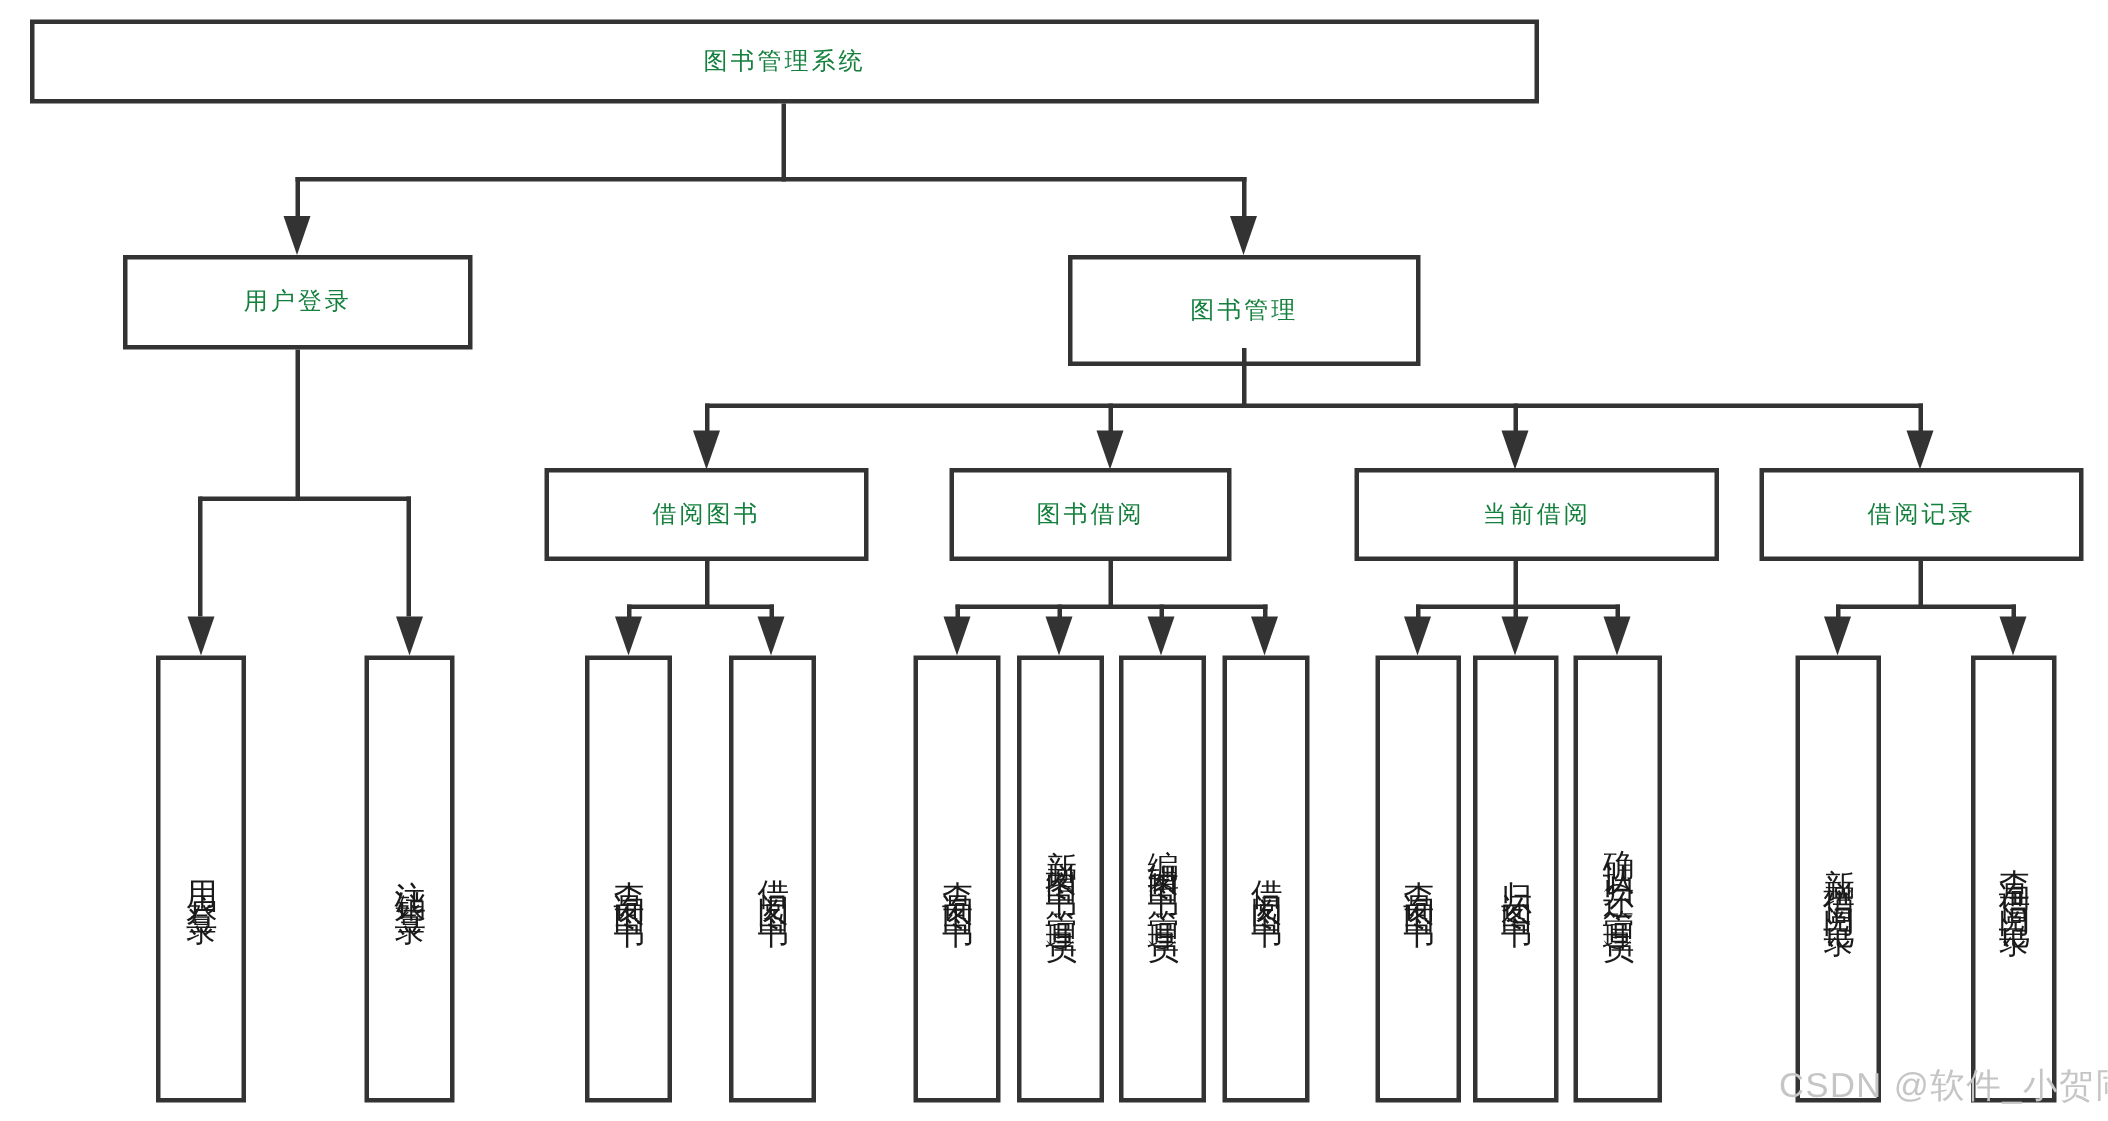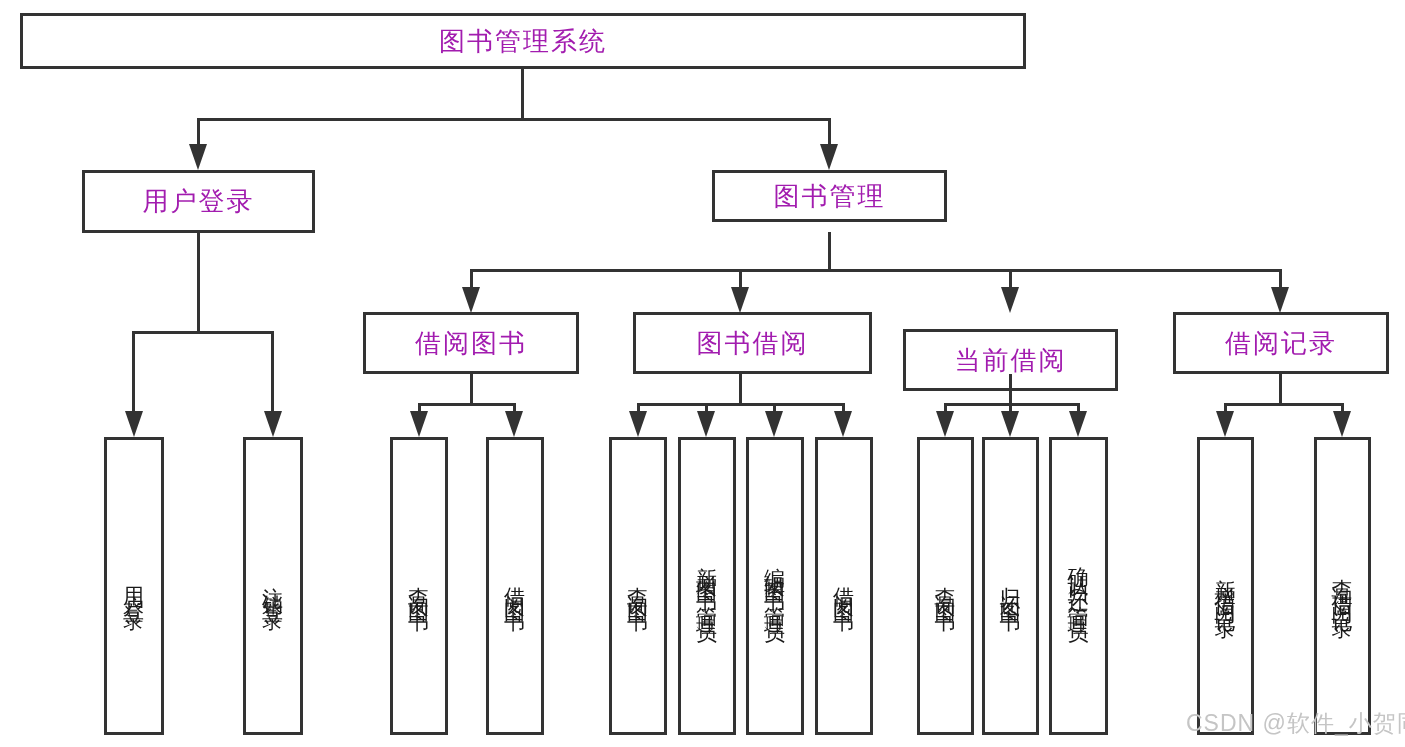--- a/index.html
+++ b/index.html
@@ -4,21 +4,21 @@
 <style>
   html,body{margin:0;padding:0;}
   body{
     width:1405px;height:747px;position:relative;background:#ffffff;
     font-family:"Liberation Sans","DejaVu Sans",sans-serif;
     overflow:hidden;
   }
   .box{
     position:absolute;box-sizing:border-box;border:3px solid #333333;background:#ffffff;
     display:flex;align-items:center;justify-content:center;
-    font-size:26px;color:#a21caf;letter-spacing:2px;white-space:nowrap;
+    font-size:16px;color:#15803d;letter-spacing:2px;white-space:nowrap;
   }
   .vbox{
     position:absolute;box-sizing:border-box;border:3px solid #333333;background:#ffffff;
     display:flex;align-items:center;justify-content:center;
   }
   .vtext{
     writing-mode:vertical-rl;text-orientation:mixed;
     font-size:21px;color:#1a1a1a;letter-spacing:8px;line-height:1;
   }
   .vline{position:absolute;width:3px;background:#333333;}
@@ -36,31 +36,31 @@
 </head>
 <body>
 
 <div class="box" style="left:20px;top:13px;width:1006px;height:56px">
   <span>图书管理系统</span>
 </div>
 
 <div class="box" style="left:82px;top:170px;width:233px;height:63px">
   <span>用户登录</span>
 </div>
-<div class="box" style="left:712px;top:170px;width:235px;height:52px">
+<div class="box" style="left:712px;top:170px;width:235px;height:74px">
   <span>图书管理</span>
 </div>
 
 <div class="box" style="left:363px;top:312px;width:216px;height:62px">
   <span>借阅图书</span>
 </div>
-<div class="box" style="left:633px;top:312px;width:239px;height:62px">
+<div class="box" style="left:633px;top:312px;width:188px;height:62px">
   <span>图书借阅</span>
 </div>
-<div class="box" style="left:903px;top:329px;width:215px;height:62px">
+<div class="box" style="left:903px;top:312px;width:243px;height:62px">
   <span>当前借阅</span>
 </div>
 <div class="box" style="left:1173px;top:312px;width:216px;height:62px">
   <span>借阅记录</span>
 </div>
 
 <div class="vbox" style="left:104px;top:437px;width:60px;height:298px">
   <span class="vtext">用户登录</span>
 </div>
 <div class="vbox" style="left:243px;top:437px;width:60px;height:298px">

